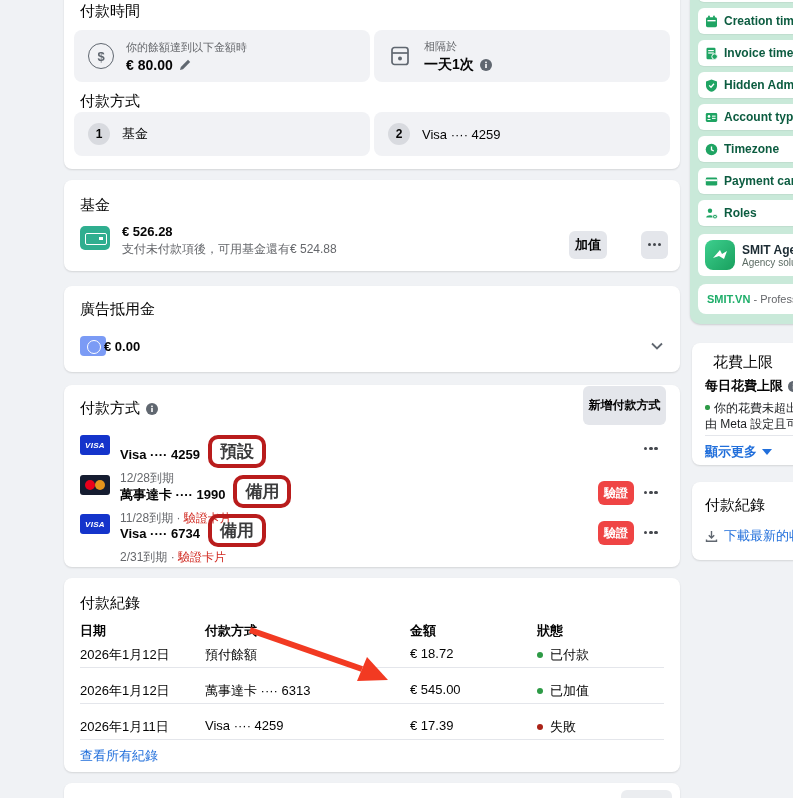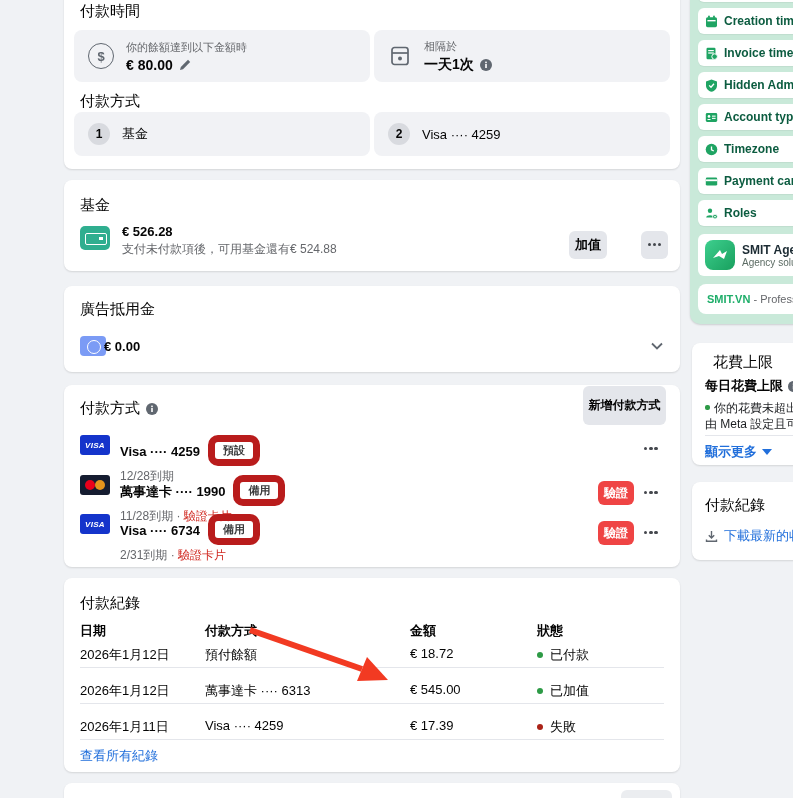--- a/index.html
+++ b/index.html
@@ -33,21 +33,21 @@
   .wallet-icon:after { content:""; position:absolute; right:7px; top:10.5px; width:4px; height:3px; background:#fff; }
   .coin-blue-icon { width:26px; height:20px; border-radius:4px; background:#7b9bf5; position:relative; }
   .coin-blue-icon:before { content:""; position:absolute; left:7px; top:4px; width:12px; height:12px; border-radius:50%; border:1.5px solid #fff; }
 
   .brand-badge { width:30px; height:20px; border-radius:3px; display:flex; align-items:center; justify-content:center; flex:0 0 auto; }
   .brand-visa { background:#1434cb; color:#fff; font-size:8px; font-weight:bold; font-style:italic; letter-spacing:.3px; }
   .brand-mc { background:#151c30; position:relative; }
   .brand-mc:before { content:""; position:absolute; left:5px; top:5px; width:10px; height:10px; border-radius:50%; background:#eb001b; }
   .brand-mc:after { content:""; position:absolute; right:5px; top:5px; width:10px; height:10px; border-radius:50%; background:#f79e1b; opacity:.92; }
 
-  .pill { display:inline-block; border:7px solid #b91c1c; border-radius:10px; font-size:11px; color:#3a3b3c; padding:1px 8px; margin-left:8px; vertical-align:2px; }
+  .pill { display:inline-block; border:4px solid #b91c1c; border-radius:10px; font-size:17px; color:#3a3b3c; padding:1px 8px; margin-left:8px; vertical-align:2px; }
   .redtext { color:#d0271f; }
   .sep { position:absolute; left:16px; right:16px; height:1px; background:#e4e6eb; }
   .dot { display:inline-block; width:6px; height:6px; border-radius:50%; margin-right:7px; vertical-align:1px; }
   .dot.green { background:#2d9a46; } .dot.red { background:#aa2317; }
   .bluelink { color:#216fdb; font-size:13px; text-decoration:none; cursor:pointer; }
 
   
   .side-panel { position:absolute; left:690px; top:-10px; width:132px; height:334px; background:#c9e9d9; border-radius:10px; box-shadow:0 1px 2px rgba(0,0,0,.15); overflow:hidden; }
   .side-item { margin:0 8px 6px 8px; height:26px; background:#fff; border-radius:6px; display:flex; align-items:center; gap:6px; padding:0 7px; font-size:12px; font-weight:bold; color:#0c5c40; box-shadow:0 1px 1px rgba(0,0,0,.05); white-space:nowrap; overflow:hidden; cursor:pointer; }
   .side-item.sliver { height:12px; margin-top:0; }

